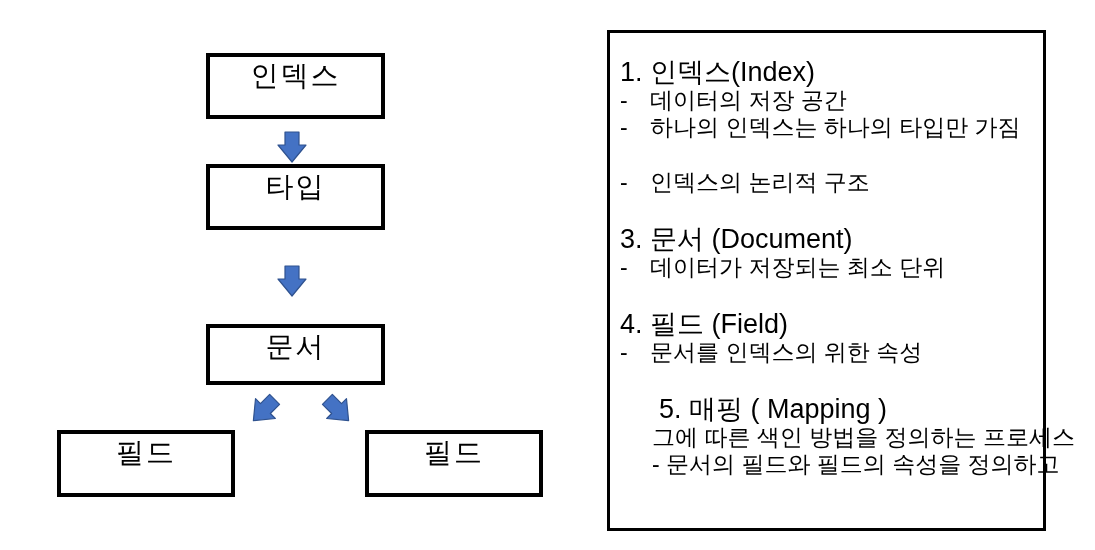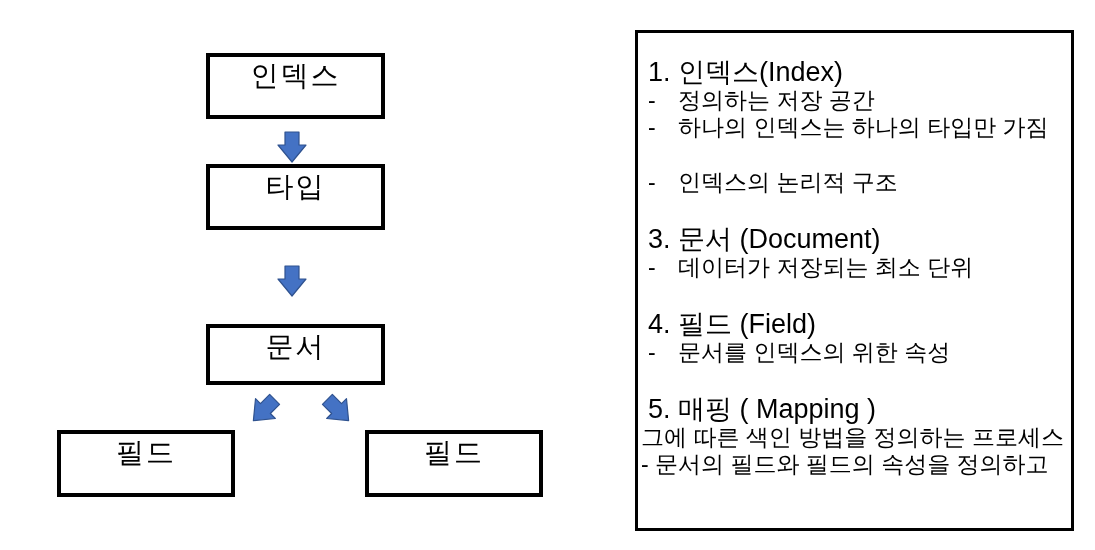--- a/index.html
+++ b/index.html
@@ -40,36 +40,37 @@
     display: block;
   }
   .arrow-1 { left: 277px; top: 131px; }
   .arrow-2 { left: 277px; top: 265px; }
   .arrow-diag-left  { left: 241px; top: 387px; }
   .arrow-diag-right { left: 315px; top: 387px; }
 
   
   .legend-panel {
     position: absolute;
-    left: 635px;
+    left: 607px;
     top: 30px;
     width: 439px;
     height: 501px;
     box-sizing: border-box;
     border: 3px solid #000000;
     background: #ffffff;
   }
   .legend-content {
     padding: 24px 6px 0 0;
   }
   .legend-section {
     margin-bottom: 28px;
   }
   .legend-section:last-child {
     margin-bottom: 8px;
+    padding-left: 39px;
   }
   .legend-heading {
     font-size: 27px;
     line-height: 30px;
     padding-left: 10px;
     white-space: nowrap;
   }
   .legend-bullet {
     font-size: 23px;
     line-height: 27px;
@@ -134,21 +135,21 @@
     <span>필드</span>
   </div>
 
   <div class="legend-panel">
     <div class="legend-content">
 
       <div class="legend-section">
         <div class="legend-heading">1. 인덱스(Index)</div>
         <div class="legend-bullet">
           <span class="dash">-</span>
-          <span class="bullet-text">정의하는 저장 공간</span>
+          <span class="bullet-text">데이터의 저장 공간</span>
         </div>
         <div class="legend-bullet">
           <span class="dash">-</span>
           <span class="bullet-text">하나의 인덱스는 하나의 타입만 가짐</span>
         </div>
       </div>
 
       <div class="legend-section">
         <div class="legend-bullet">
           <span class="dash">-</span>

